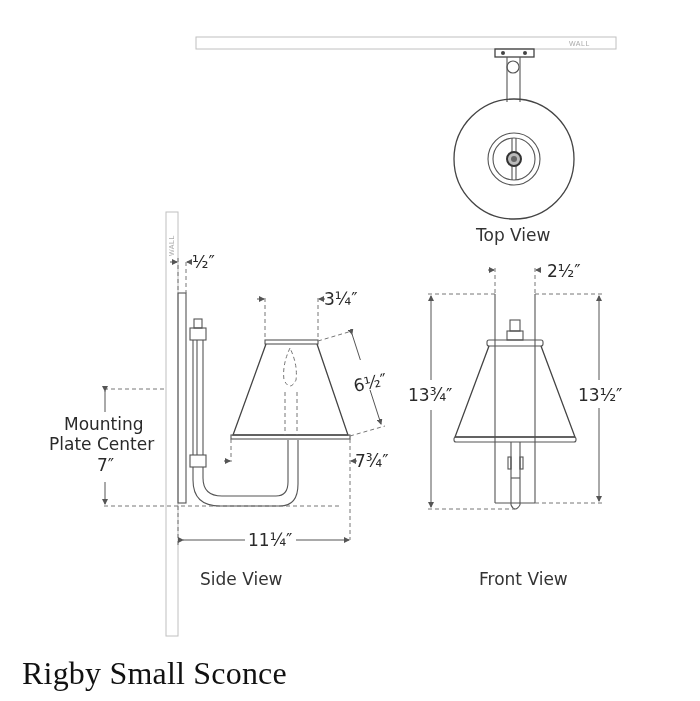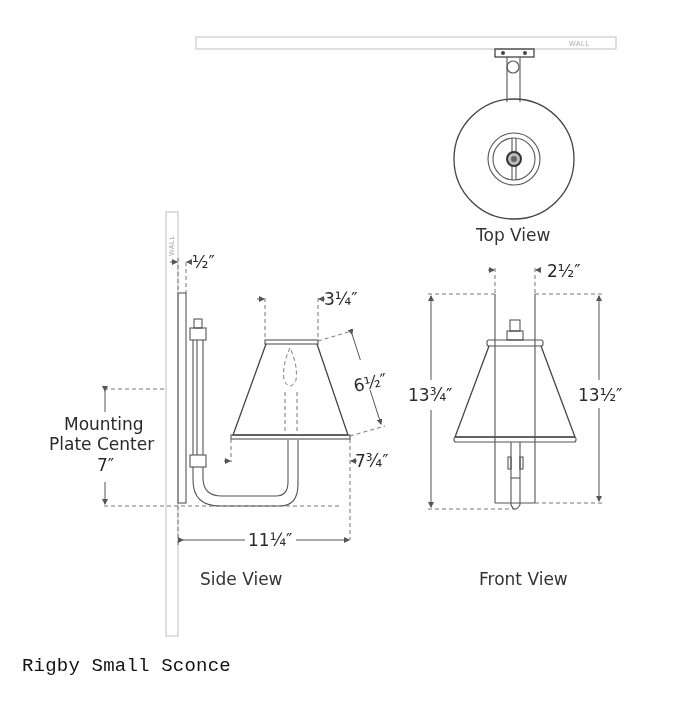--- a/index.html
+++ b/index.html
@@ -8,22 +8,22 @@
   #diagram { position:absolute; left:0; top:0; width:700px; height:701px; }
   .lbl { font-family:"DejaVu Sans", sans-serif; fill:#2a2a2a; }
   .dim { font-size:17px; }
   .view { font-size:17px; fill:#333; }
   .wall-txt { font-size:7px; fill:#aaa; letter-spacing:0.5px; }
   .ln { stroke:#555; stroke-width:1.1; fill:none; }
   .ln2 { stroke:#444; stroke-width:1.3; fill:none; }
   .dash { stroke:#777; stroke-width:1; fill:none; stroke-dasharray:4 3; }
   .arr { stroke:#555; stroke-width:1; fill:none; }
   .wallbox { stroke:#c0c0c0; stroke-width:1; fill:none; }
-  #title { position:absolute; left:22px; top:655px; font-size:19px; color:#111;
-           font-family:Liberation Mono, monospace; letter-spacing:0.2px; }
+  #title { position:absolute; left:22px; top:655px; font-size:32px; color:#111;
+           font-family:Liberation Serif, serif; letter-spacing:0.2px; }
 </style>
 </head>
 <body>
 
 <svg id="diagram" viewBox="0 0 700 701" xmlns="http://www.w3.org/2000/svg">
   <defs>
     <pattern id="hatchH" width="12" height="12" patternUnits="userSpaceOnUse" patternTransform="rotate(35)">
       <line x1="0" y1="0" x2="0" y2="12" stroke="#c8c8c8" stroke-width="1"></line>
     </pattern>
     <pattern id="hatchV" width="10" height="10" patternUnits="userSpaceOnUse" patternTransform="rotate(-40)">

